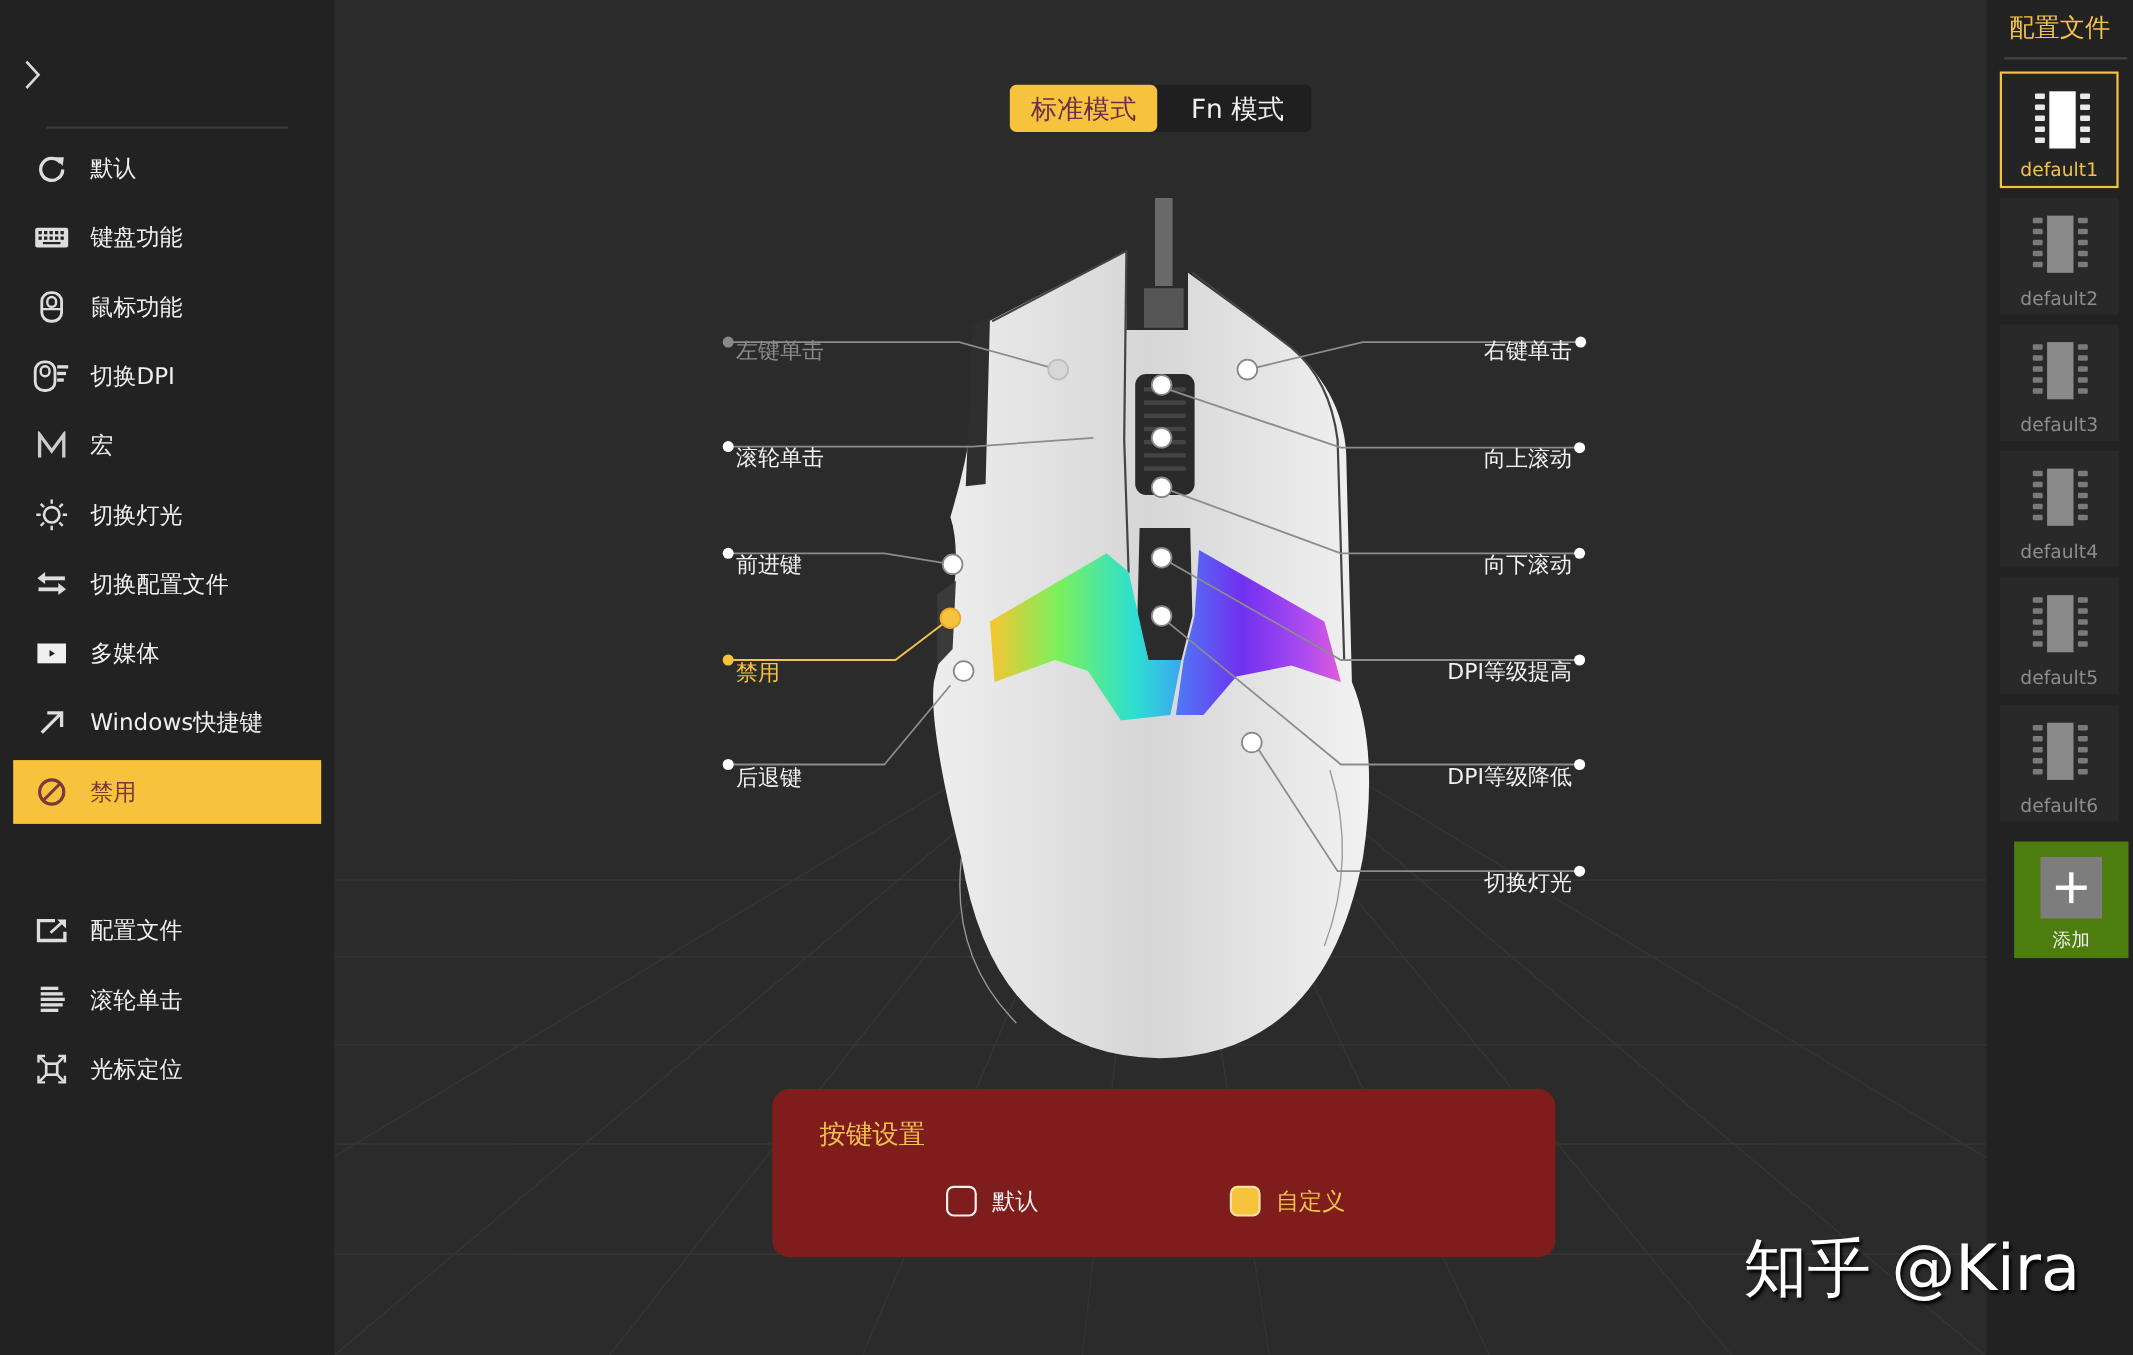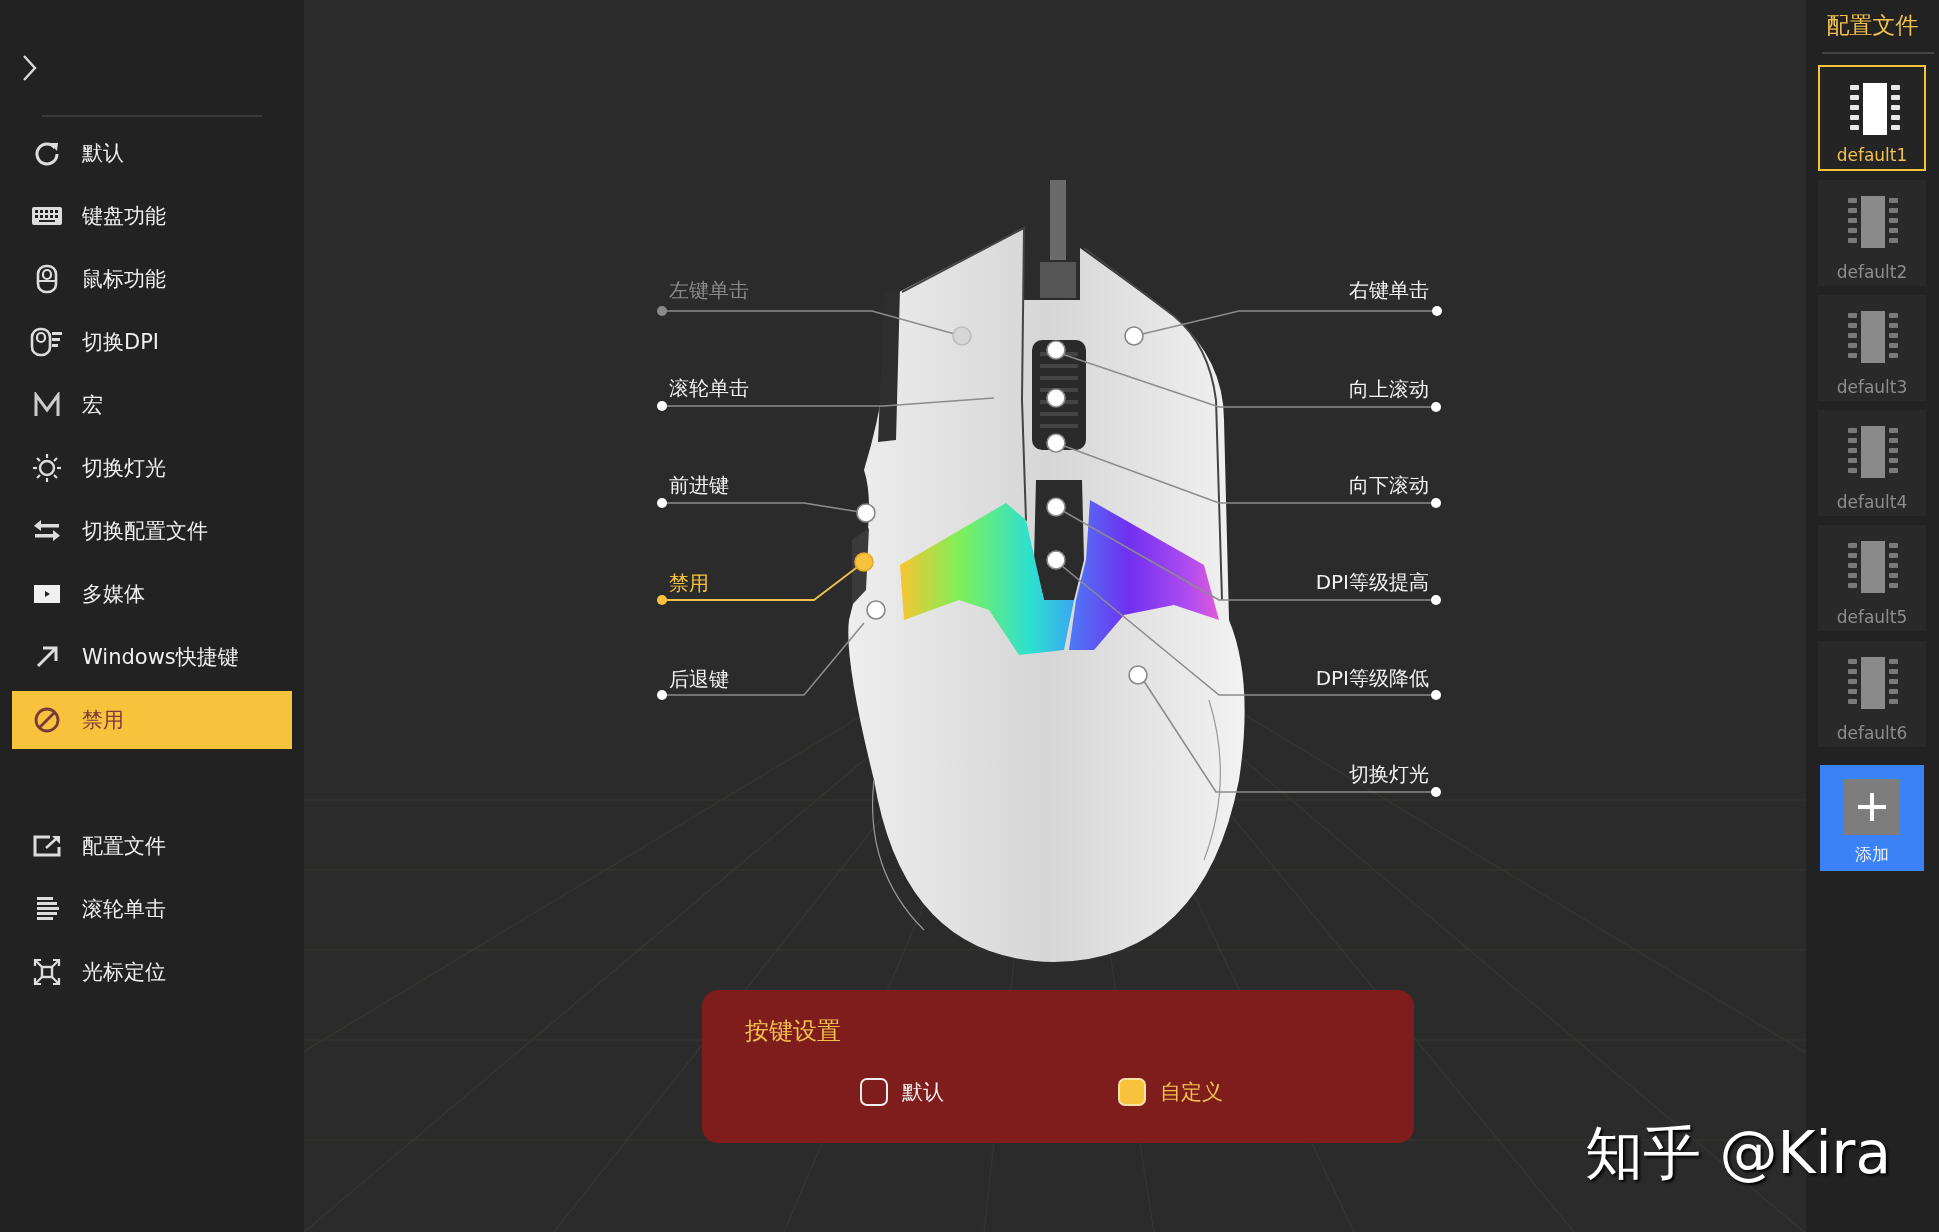--- a/index.html
+++ b/index.html
@@ -21,21 +21,21 @@
   .stage { position: absolute; left: 304px; top: 0; width: 1502px; height: 1232px; background: #2b2b2b; overflow: hidden; }
   .grid { position: absolute; left: 0; top: 0; width: 100%; height: 100%; }
 
   .mode-tabs { position: absolute; left: 614px; top: 77px; height: 43px; display: flex; background: #1f1f1f; border-radius: 6px; }
   .mode-tab { width: 134px; height: 43px; display: flex; align-items: center; justify-content: center; font-size: 24px; cursor: pointer; border-radius: 6px; }
   .mode-tab.active { background: #f8c33c; color: #6a2e4a; }
   .mode-tab.inactive { background: #1f1f1f; color: #f2f2f2; margin-left: 6px; }
 
   .mouse-svg { position: absolute; left: 0; top: 0; }
 
-  .callout-label { position: absolute; font-size: 20px; color: #f2f2f2; white-space: nowrap; cursor: pointer; }
+  .callout-label { position: absolute; font-size: 20px; color: #f2f2f2; white-space: nowrap; cursor: pointer; margin-top: 28px; }
   .callout-label.dim { color: #8a8a8a; }
   .callout-label.hl { color: #f8c33c; }
   .callout-label.right { text-align: right; }
 
   
   .key-settings { position: absolute; left: 398px; top: 990px; width: 712px; height: 153px; background: #7f1d1d; border-radius: 16px; }
   .key-settings .ks-title { position: absolute; left: 43px; top: 25px; font-size: 24px; color: #f2c14e; }
   .ks-opt { position: absolute; top: 88px; display: flex; align-items: center; cursor: pointer; }
   .ks-box { width: 28px; height: 28px; border-radius: 7px; border: 2px solid #f0f0f0; margin-right: 14px; }
   .ks-box.checked { background: #f8c33c; border-color: #f5e3a5; }
@@ -46,21 +46,21 @@
 
   
   .profiles { position: absolute; left: 1806px; top: 0; width: 133px; height: 1232px; background: #222222; }
   .profiles .p-title { position: absolute; left: 0; width: 133px; top: 10px; text-align: center; font-size: 23px; color: #f2c14e; }
   .profiles .p-divider { position: absolute; left: 16px; top: 52px; width: 112px; height: 2px; background: #444; }
   .profile-card { position: absolute; left: 12px; width: 108px; height: 106px; background: #292929; cursor: pointer; }
   .profile-card.active { border: 2px solid #f8c33c; background: #242424; }
   .profile-card .pc-icon { position: absolute; left: 27px; top: 14px; width: 56px; height: 56px; }
   .profile-card .pc-label { position: absolute; left: 0; width: 100%; bottom: 4px; text-align: center; font-size: 17px; color: #8d8d8d; }
   .profile-card.active .pc-label { color: #f2c14e; }
-  .add-card { position: absolute; left: 14px; top: 765px; width: 104px; height: 106px; background: #3b82f6; cursor: pointer; }
+  .add-card { position: absolute; left: 25px; top: 765px; width: 104px; height: 106px; background: #4d7c0f; cursor: pointer; }
   .add-card .add-box { position: absolute; left: 24px; top: 14px; width: 56px; height: 56px; background: #7d7d7d; display: flex; align-items: center; justify-content: center; }
   .add-card .add-label { position: absolute; left: 0; width: 100%; top: 78px; text-align: center; font-size: 17px; color: #f0f0f0; }
 </style>
 </head>
 <body>
 
 <div class="sidebar">
   <svg class="chevron" viewBox="0 0 26 36">
     <polyline points="8,6 19,18 8,30" fill="none" stroke="#d8d8d8" stroke-width="2.4"></polyline>
   </svg>
@@ -253,20 +253,24 @@
       <line x1="750" y1="600" x2="480" y2="1232"></line>
       <line x1="750" y1="600" x2="680" y2="1232"></line>
       <line x1="750" y1="600" x2="850" y2="1232"></line>
       <line x1="750" y1="600" x2="1050" y2="1232"></line>
       <line x1="750" y1="600" x2="1270" y2="1232"></line>
       <line x1="750" y1="600" x2="1500" y2="1232"></line>
       <line x1="750" y1="600" x2="1800" y2="1232"></line>
     </g>
   </svg>
 
+  <div class="mode-tabs">
+    <div class="mode-tab active">标准模式</div>
+    <div class="mode-tab inactive">Fn 模式</div>
+  </div>
 
   <svg class="mouse-svg" width="1502" height="1232" viewBox="0 0 1502 1232">
     <defs>
       <linearGradient id="rgbL" x1="0" y1="0" x2="1" y2="0">
         <stop offset="0" stop-color="#f7c531"></stop>
         <stop offset="0.35" stop-color="#7cf05a"></stop>
         <stop offset="0.75" stop-color="#2de0d0"></stop>
         <stop offset="1" stop-color="#3aa7f2"></stop>
       </linearGradient>
       <linearGradient id="rgbR" x1="0" y1="0" x2="1" y2="0">

